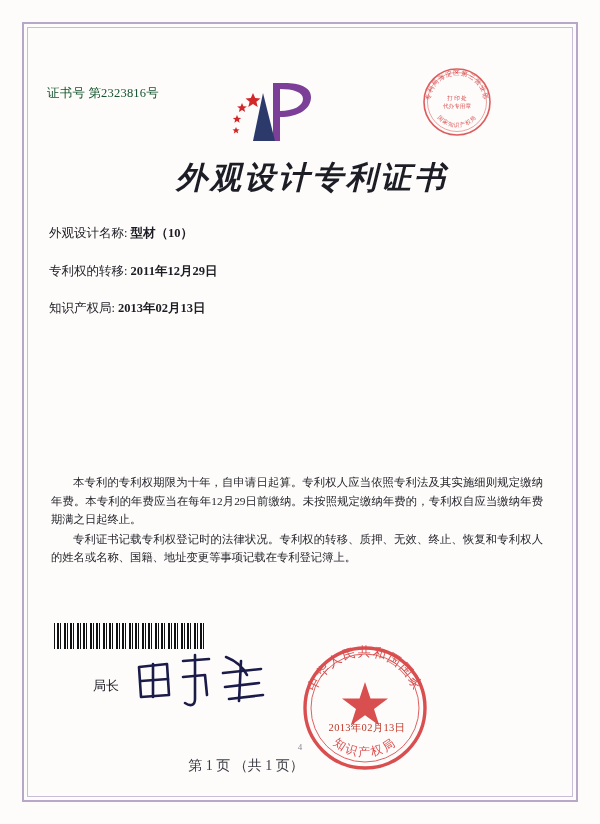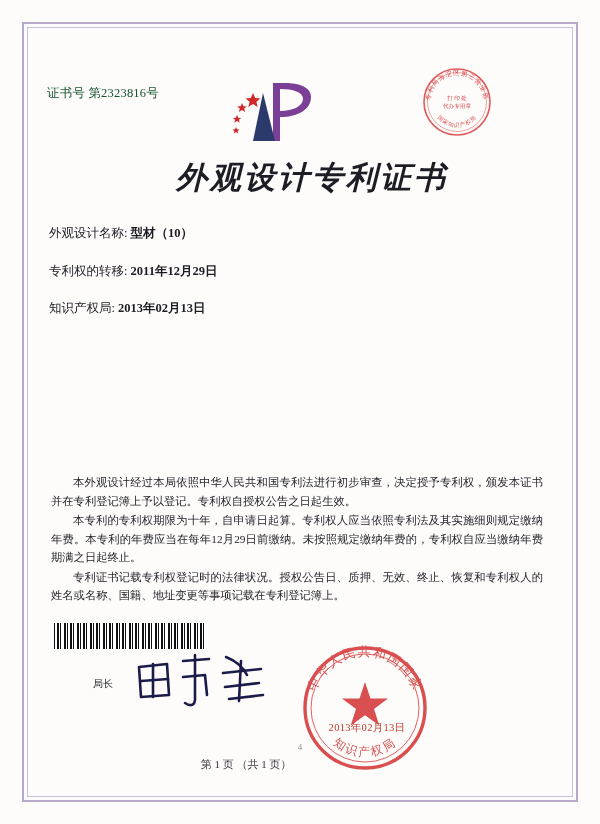--- a/index.html
+++ b/index.html
@@ -125,21 +125,21 @@
         #111 0px, #111 1px, #fff 1px, #fff 3px,
         #111 3px, #111 5px, #fff 5px, #fff 6px,
         #111 6px, #111 7px, #fff 7px, #fff 10px,
         #111 10px, #111 12px, #fff 12px, #fff 13px);
   }
   
   .sig-label {
     position: absolute;
     left: 66px;
     top: 650px;
-    font-size: 10px;
+    font-size: 13px;
     color: #1c1c24;
   }
   .signature {
     position: absolute;
     left: 104px;
     top: 620px;
     width: 140px;
     height: 70px;
   }
   
@@ -168,21 +168,21 @@
     width: 74px;
     height: 74px;
   }
   
   .footer {
     position: absolute;
     left: 0;
     top: 730px;
     width: 438px;
     text-align: center;
-    font-size: 11px;
+    font-size: 14px;
     color: #3a3a44;
   }
   .footer-mark {
     position: absolute;
     left: 0;
     top: 715px;
     width: 546px;
     text-align: center;
     font-size: 9px;
     color: #8a8a96;
@@ -247,23 +247,22 @@
         <span class="lbl">专利权的转移:</span>
         <span class="val">2011年12月29日</span>
       </div>
       <div class="field">
         <span class="lbl">知识产权局:</span>
         <span class="val">2013年02月13日</span>
       </div>
     </div>
 
     <div class="paras">
-      <div class="para">本外观设计经过本局依照中华人民共和国专利法进行初步审查，决定授予专利权，颁发本证书并在专利登记簿上予以登记。专利权自授权公告之日起生效。</div>
       <div class="para">本专利的专利权期限为十年，自申请日起算。专利权人应当依照专利法及其实施细则规定缴纳年费。本专利的年费应当在每年12月29日前缴纳。未按照规定缴纳年费的，专利权自应当缴纳年费期满之日起终止。</div>
-      <div class="para">专利证书记载专利权登记时的法律状况。授权公告日、质押、无效、终止、恢复和专利权人的姓名或名称、国籍、地址变更等事项记载在专利登记簿上。</div>
+      <div class="para">专利证书记载专利权登记时的法律状况。专利权的转移、质押、无效、终止、恢复和专利权人的姓名或名称、国籍、地址变更等事项记载在专利登记簿上。</div>
     </div>
 
     <div class="barcode"></div>
 
     <div class="sig-label">局长</div>
     <div class="signature">
       <svg viewBox="0 0 140 70" width="140" height="70">
         <g fill="none" stroke="#1b1b4a" stroke-width="2.6" stroke-linecap="round" stroke-linejoin="round">
           <path d="M8 20 L36 17 L38 48 L10 50 Z"></path>
           <path d="M22 17 L22 50"></path>

